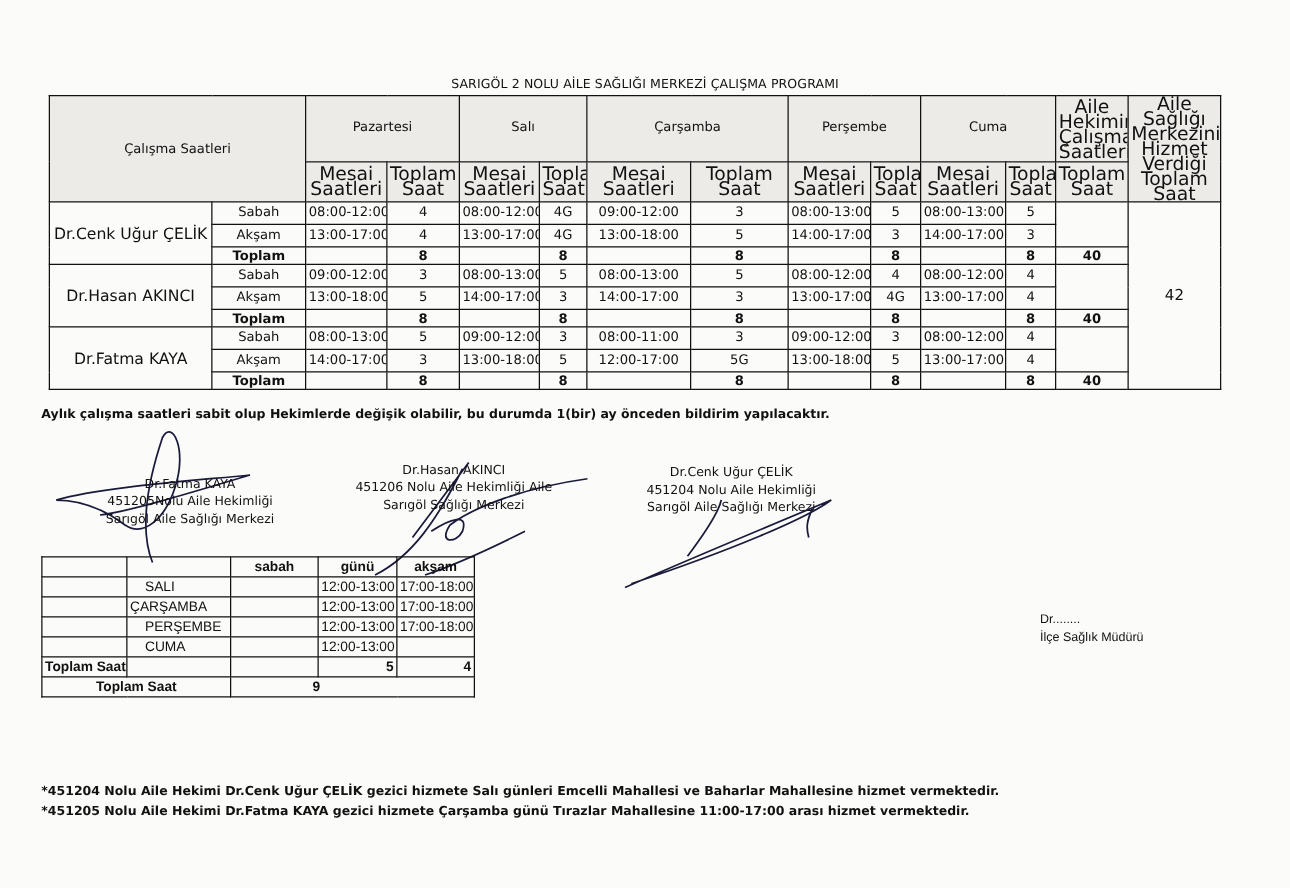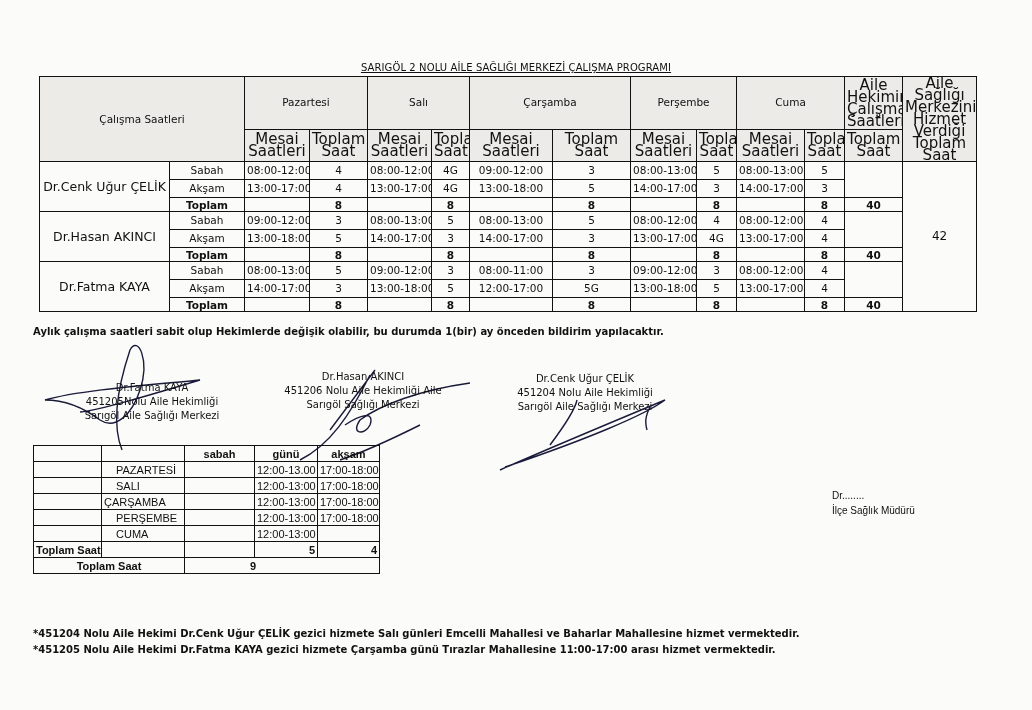--- a/index.html
+++ b/index.html
@@ -4,21 +4,21 @@
 <style>
   html, body { margin:0; padding:0; }
   body {
     width:1032px; height:710px; position:relative; overflow:hidden;
     background:#fbfbfa; color:#111;
     font-family:"DejaVu Sans", sans-serif;
   }
   .abs { position:absolute; }
   #main-title {
     left:0; width:1032px; top:62px; text-align:center;
-    font-size:10px; letter-spacing:0.1px; text-decoration:underline;
+    font-size:10px; letter-spacing:0.1px; 
   }
   table { border-collapse:collapse; }
   #schedule {
     left:39px; top:76px; width:937px; table-layout:fixed;
     font-size:10.5px;
   }
   #schedule td, #schedule th {
     border:1.5px solid #111; padding:0 2px; text-align:center;
     font-weight:normal; overflow:hidden; white-space:nowrap;
   }
@@ -269,27 +269,20 @@
     <td></td>
     <td></td>
     <td class="hd">sabah</td>
     <td class="hd">günü</td>
     <td class="hd">akşam</td>
   </tr>
   </tbody>
     <tbody id="weekly-body">
       <tr>
         <td></td>
-        <td style="padding-left: 14px;">PAZARTESİ</td>
-        <td></td>
-        <td class="c">12:00-13.00</td>
-        <td class="c">17:00-18:00</td>
-      </tr>
-      <tr>
-        <td></td>
         <td style="padding-left: 14px;">SALI</td>
         <td></td>
         <td class="c">12:00-13:00</td>
         <td class="c">17:00-18:00</td>
       </tr>
       <tr>
         <td></td>
         <td style="padding-left: 2px;">ÇARŞAMBA</td>
         <td></td>
         <td class="c">12:00-13:00</td>

